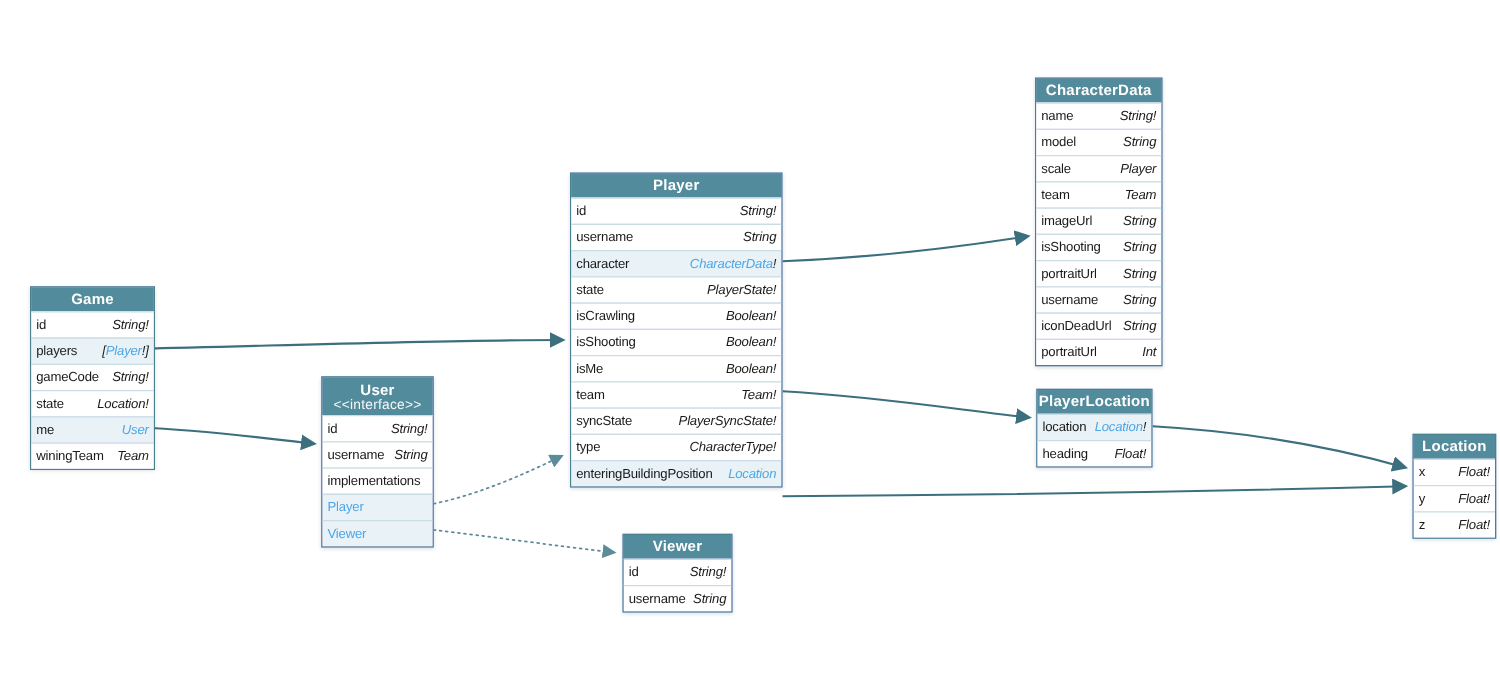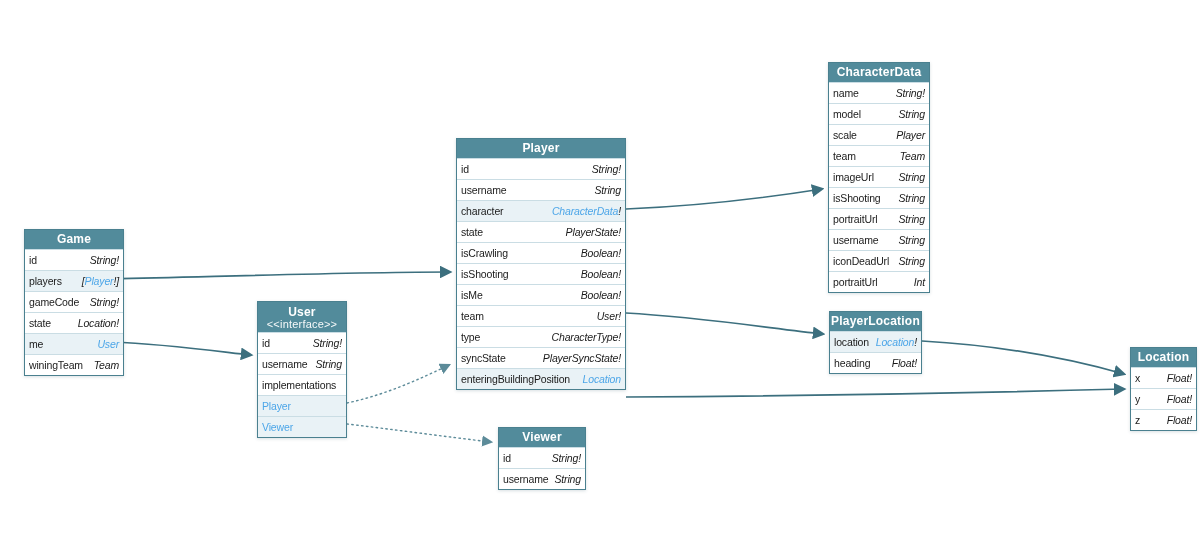--- a/index.html
+++ b/index.html
@@ -137,29 +137,29 @@
         <div class="row">
           <span class="fname">isShooting</span>
           <span class="ftype"><span>Boolean!</span></span>
         </div>
         <div class="row">
           <span class="fname">isMe</span>
           <span class="ftype"><span>Boolean!</span></span>
         </div>
         <div class="row">
           <span class="fname">team</span>
-          <span class="ftype"><span>User!</span></span>
+          <span class="ftype"><span>Team!</span></span>
+        </div>
+        <div class="row">
+          <span class="fname">syncState</span>
+          <span class="ftype"><span>PlayerSyncState!</span></span>
         </div>
         <div class="row">
           <span class="fname">type</span>
           <span class="ftype"><span>CharacterType!</span></span>
-        </div>
-        <div class="row">
-          <span class="fname">syncState</span>
-          <span class="ftype"><span>PlayerSyncState!</span></span>
         </div>
         <div class="row hl">
           <span class="fname">enteringBuildingPosition</span>
           <span class="ftype"><span class="link">Location</span></span>
         </div>
       </div>
       <div class="tnode" style="left: 498px; top: 427px; width: 88px;">
         <div class="thead">
           <div class="ttl">Viewer</div>
         </div>

